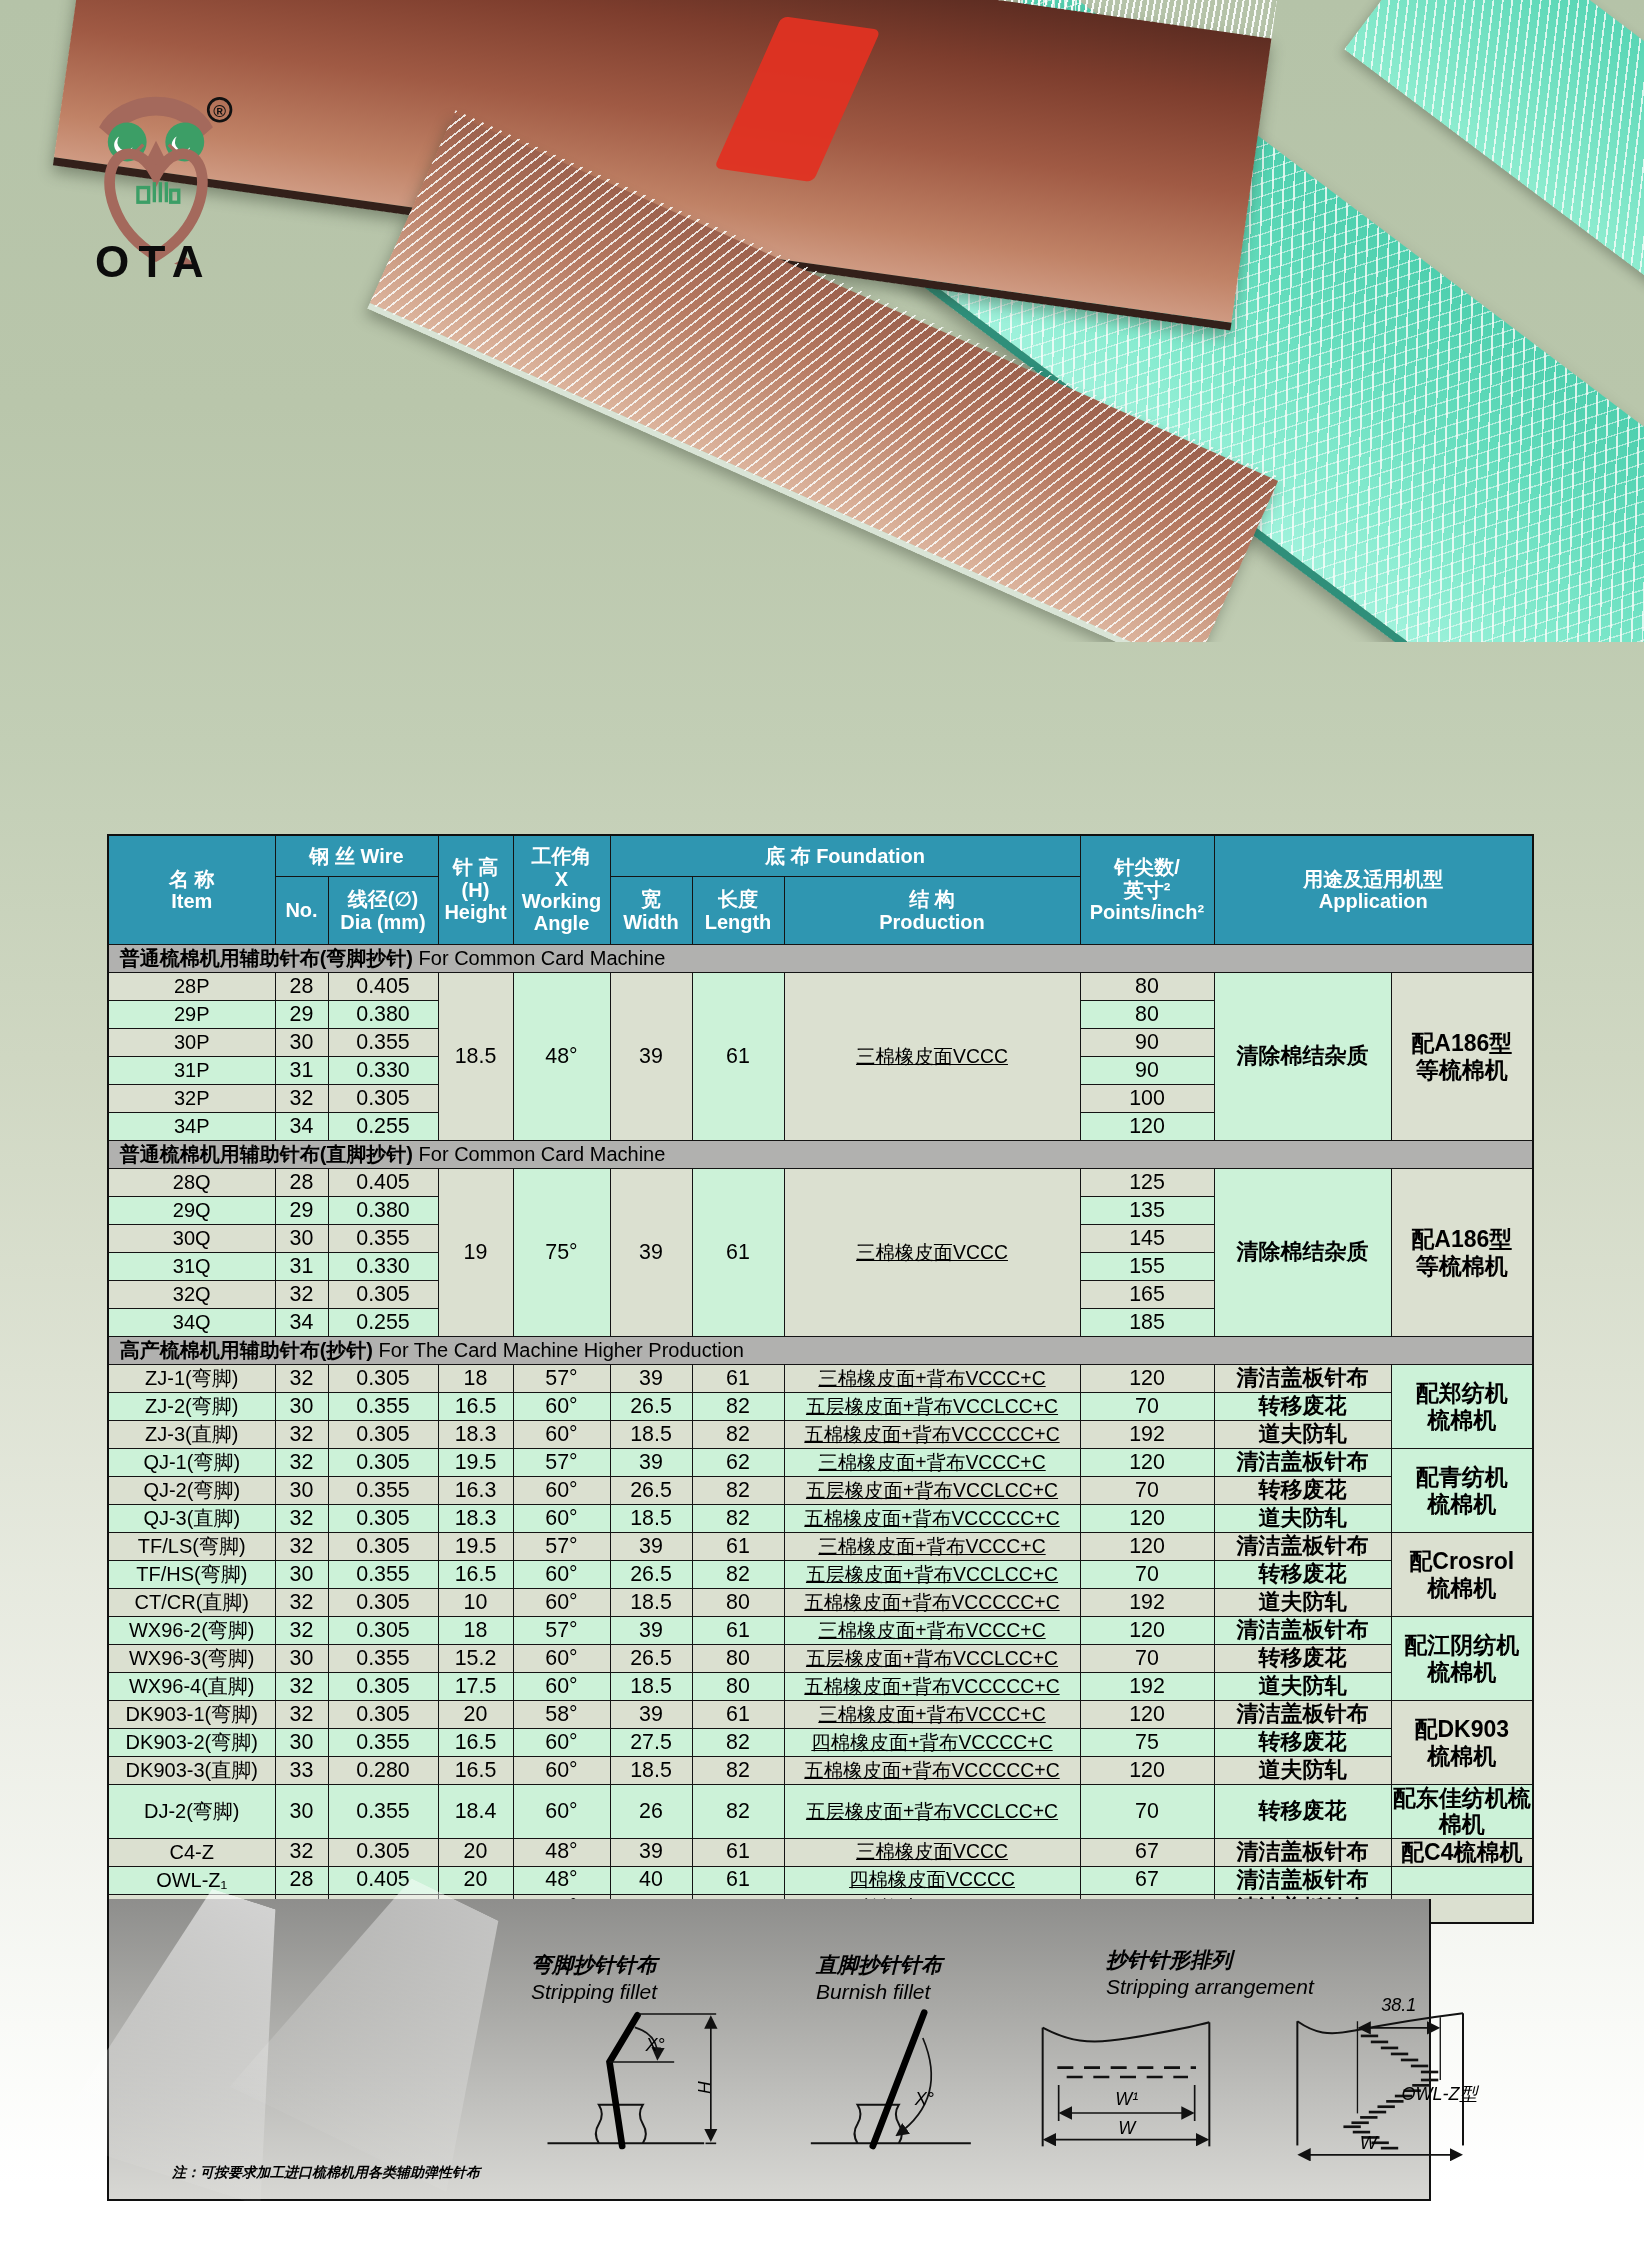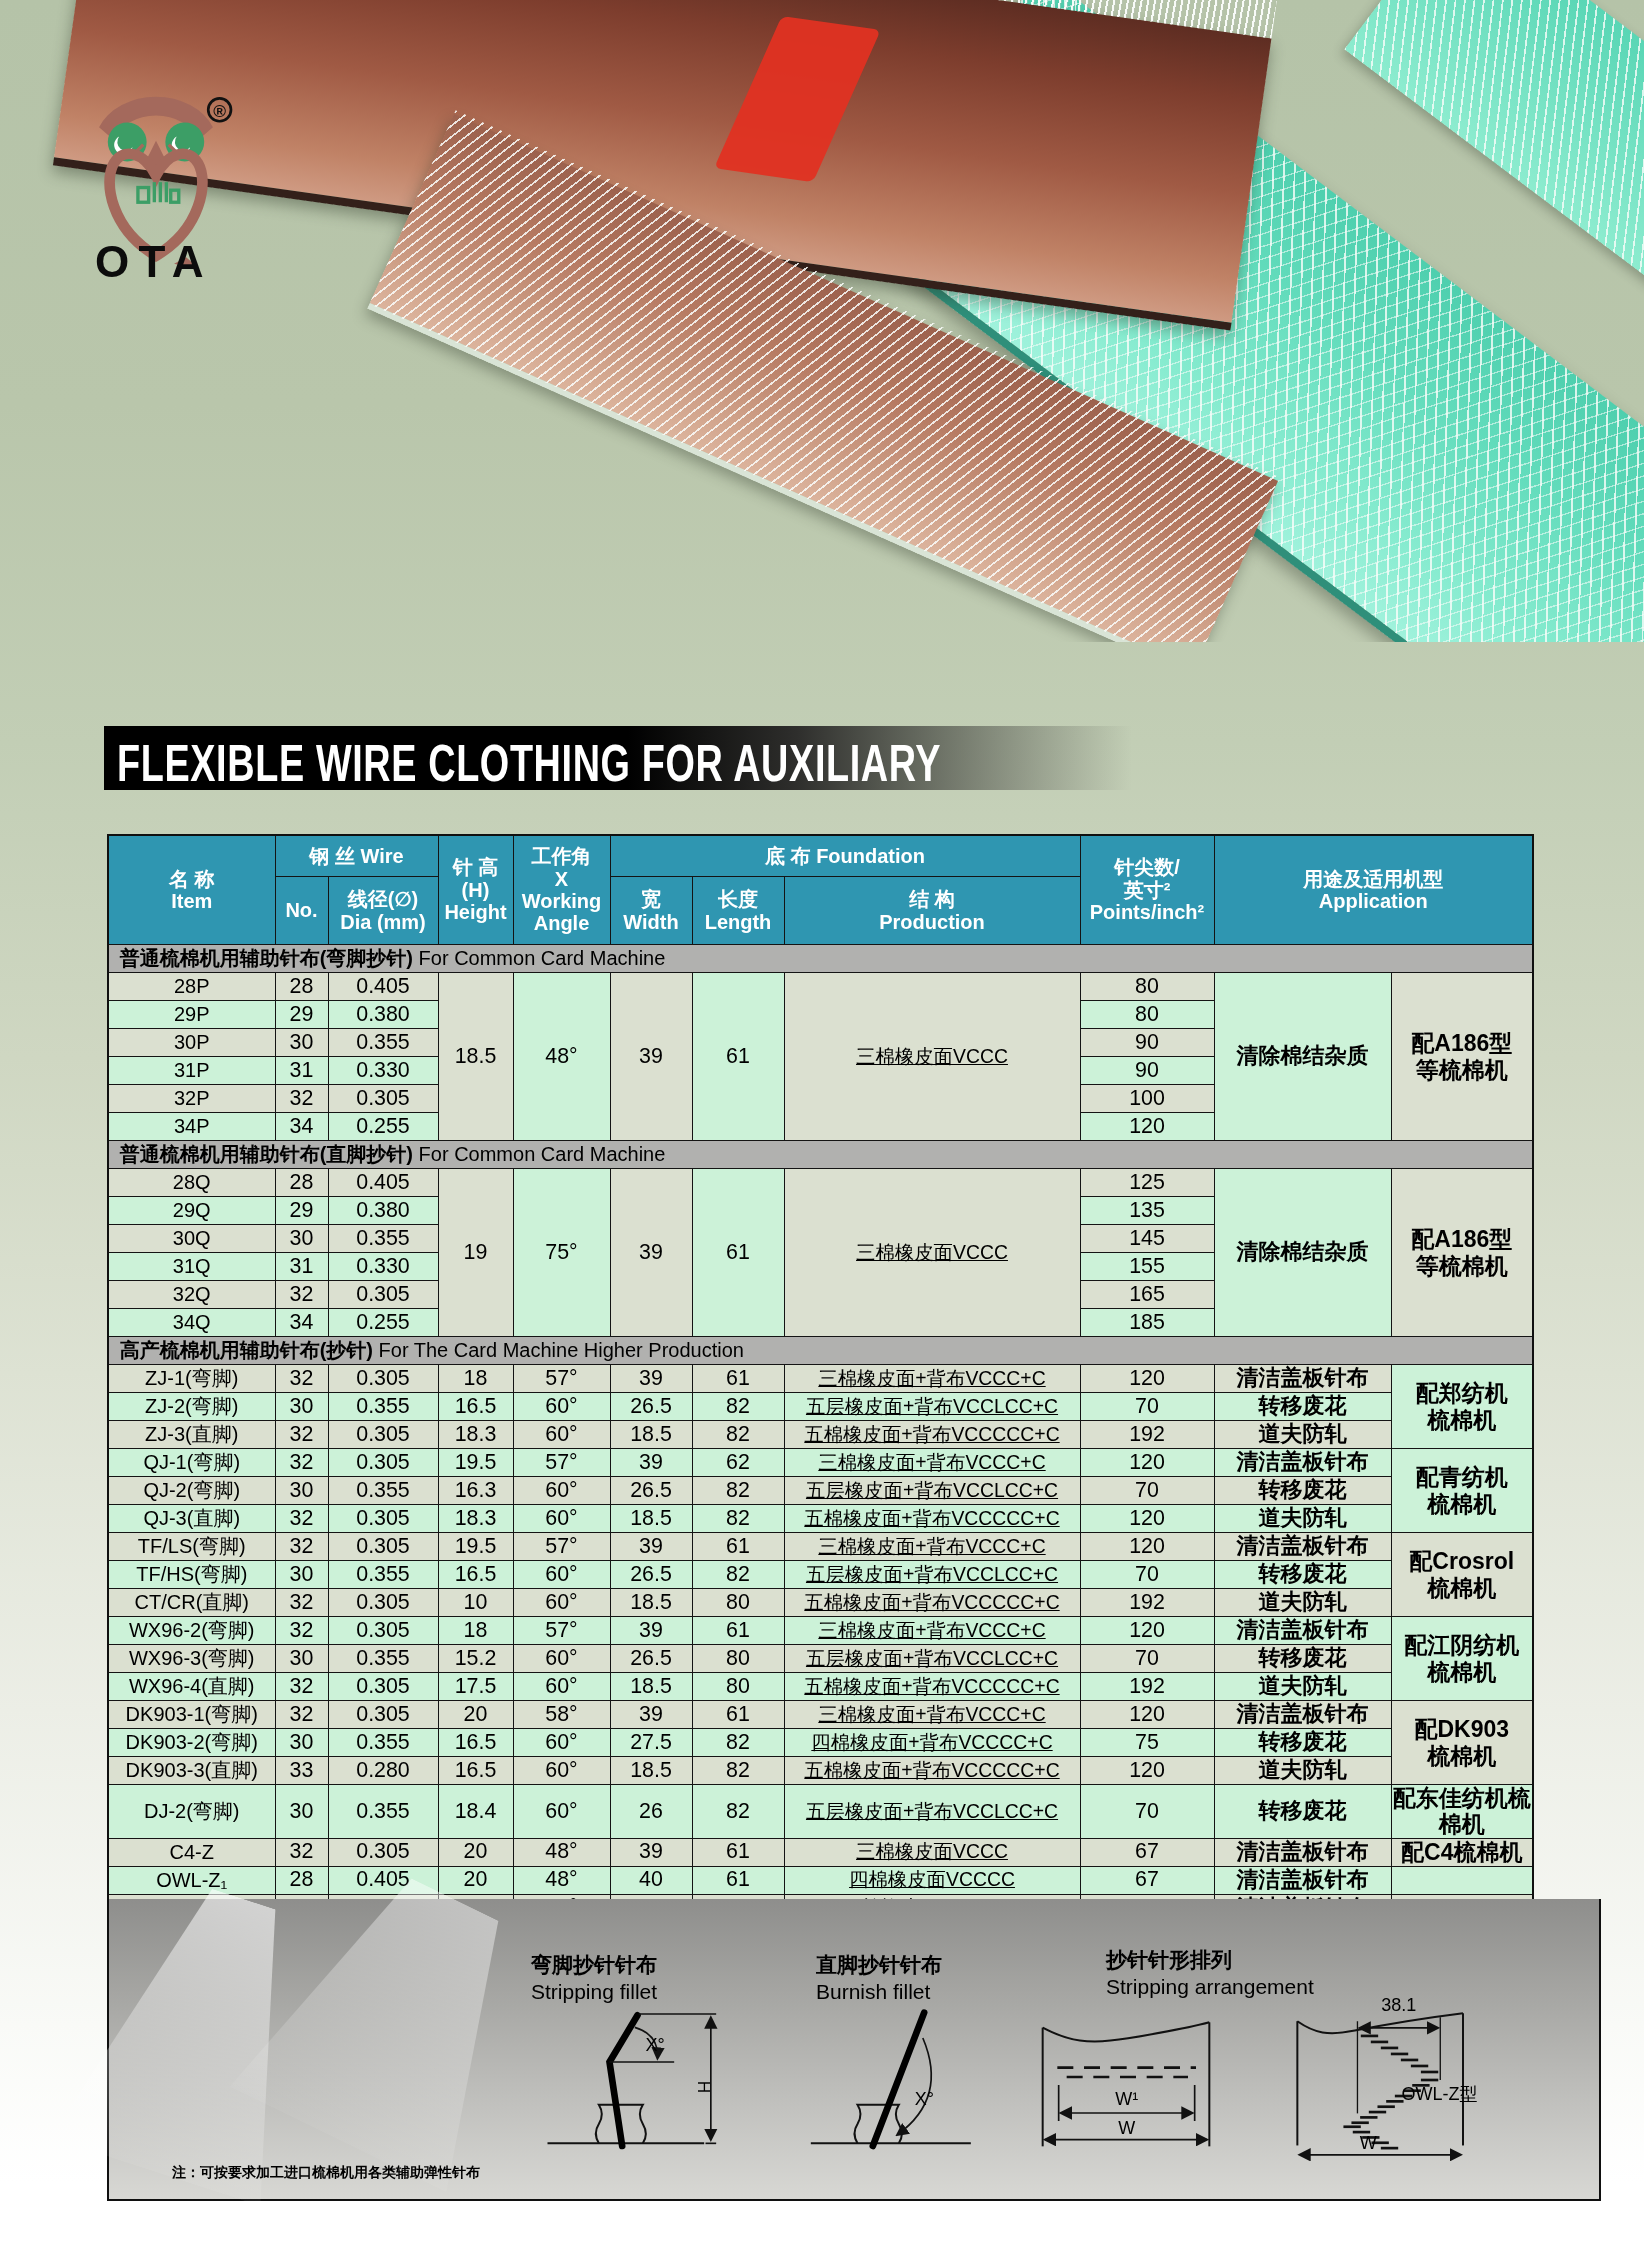--- a/index.html
+++ b/index.html
@@ -53,23 +53,23 @@
   tbody td{font-size:21.4px;height:27px;line-height:1.02;}
   tbody tr.band td{background:#b1b1af;text-align:left;padding-left:10.7px;height:27px;font-size:20px;}
   .band-zh{font-weight:bold;}
   .c-sage{background:#dbe0d0;}
   .c-mint{background:#ccf2d8;}
   td.cell-structure{font-size:19.4px;text-decoration:underline;}
   td.cell-usage{font-size:22px;font-weight:bold;}
   td.cell-machine{font-size:23px;font-weight:bold;line-height:1.15;}
   td.cell-item{font-size:20px;}
   
-  .panel{position:absolute;left:107px;top:1899px;width:1494px;height:302px;box-sizing:border-box;
+  .panel{position:absolute;left:107px;top:1899px;width:1324px;height:302px;box-sizing:border-box;
     border:2.7px solid #101010;border-top:none;
-    background:linear-gradient(180deg,#8e8e8c 0%,#a8a8a5 35%,#c2c2bf 70%,#d8d8d4 100%);}
+    background:linear-gradient(180deg,#8e8e8c 0%,#a8a8a5 35%,#c2c2bf 70%,#d8d8d4 100%);font-style:italic;}
   .ghost{position:absolute;background:linear-gradient(180deg,rgba(255,255,255,.75),rgba(255,255,255,.08));}
   .ghost1{left:-20px;top:-6.7px;width:221px;height:287px;transform:rotate(18deg);
     clip-path:polygon(35% 0,65% 0,100% 100%,0 100%);opacity:.8;}
   .ghost2{left:167px;top:-13.4px;width:241px;height:267px;transform:rotate(26deg);
     clip-path:polygon(30% 0,70% 0,100% 100%,0 100%);opacity:.6;}
   .diag-label{position:absolute;font-size:21px;line-height:1.3;color:#000;}
   .diag-label .zh{font-weight:bold;display:block;}
   .panel svg{position:absolute;overflow:visible;}
   .note{position:absolute;left:63px;bottom:17.4px;font-size:14px;font-weight:bold;}
   .legend{position:absolute;left:792px;bottom:17.4px;font-size:21.4px;font-weight:bold;white-space:nowrap;}
@@ -107,23 +107,20 @@
       </g>
       <g>
         <circle cx="210" cy="52" r="17" fill="none" stroke="#111" stroke-width="4"></circle>
         <text x="210" y="62" font-size="26" font-weight="bold" text-anchor="middle" fill="#111">®</text>
       </g>
       <path d="M142,282 l18,-10 l14,12 l-16,2 z" fill="#a4695c"></path>
     </svg>
     <div class="logo-ota">OTA</div>
   </div>
 
-  <div class="banner">
-    <div class="banner-text">FLEXIBLE WIRE CLOTHING FOR AUXILIARY</div>
-  </div>
 
   <table class="spec">
     <colgroup>
       <col style="width:167px">
         <col style="width:53px">
         <col style="width:110px">
       <col style="width:75px">
         <col style="width:97px">
         <col style="width:82px">
       <col style="width:92px">

